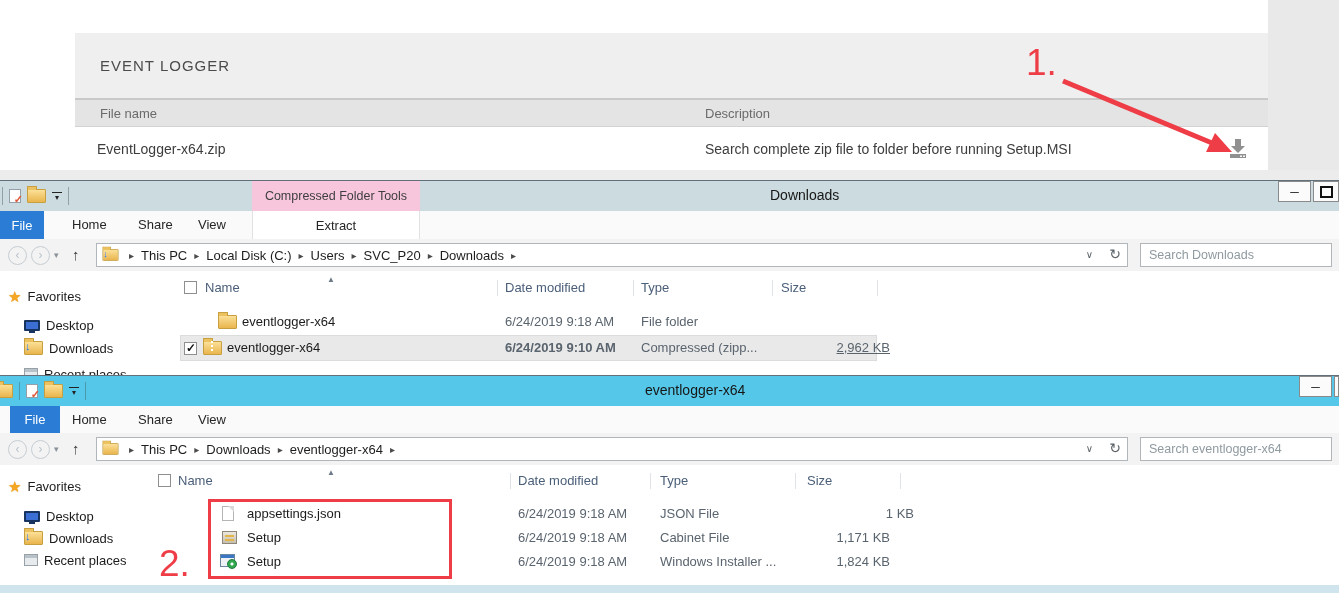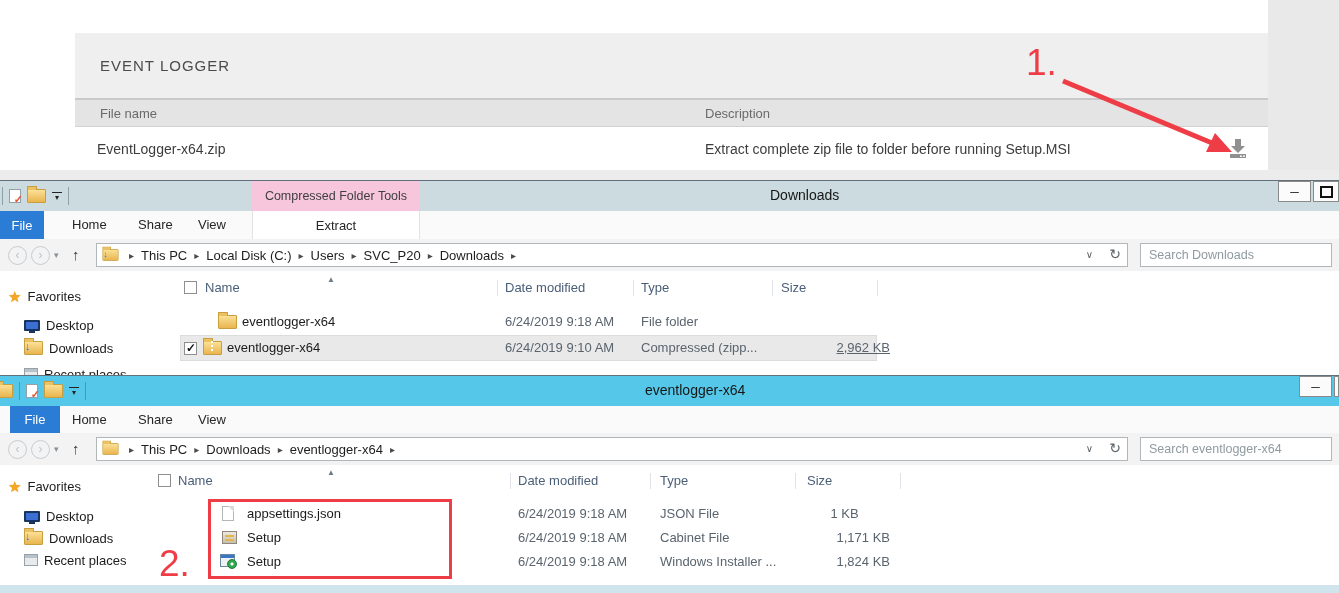--- a/index.html
+++ b/index.html
@@ -109,21 +109,21 @@
     <div class="card">
       <div class="card-head">
         <span class="card-title">EVENT LOGGER</span>
       </div>
       <div class="card-thead">
         <span class="th1">File name</span>
         <span class="th2">Description</span>
       </div>
       <div class="card-row">
         <span class="c1">EventLogger-x64.zip</span>
-        <span class="c2">Extract complete zip file to folder before running Setup.MSI</span>
+        <span class="c2">Search complete zip file to folder before running Setup.MSI</span>
         <span class="dl-ic">
           <svg width="22" height="22" viewBox="0 0 22 22">
             <polygon points="8,2 14,2 14,9 18,9 11,16 4,9 8,9" fill="#909090"></polygon>
             <rect x="3" y="17" width="16" height="4" fill="#909090"></rect>
             <rect x="13" y="18.5" width="2" height="1.4" fill="#ffffff"></rect>
             <rect x="16" y="18.5" width="2" height="1.4" fill="#ffffff"></rect>
           </svg>
         </span>
       </div>
     </div>
@@ -212,21 +212,21 @@
         <span class="colabs" style="left:242px;">eventlogger-x64</span>
         <span class="colabs meta" style="left:505px;">6/24/2019 9:18 AM</span>
         <span class="colabs meta" style="left:641px;">File folder</span>
       </div>
 
       <div class="selrow" style="left:180px;top:64px;width:697px;height:26px;"></div>
       <div class="frow" style="left:0;top:64px;width:1339px;">
         <span class="cb checked" style="left:184px;top:7px;"></span>
         <span class="colabs" style="left:203px;top:6px;"><span class="i-folder zip"></span></span>
         <span class="colabs" style="left:227px;">eventlogger-x64</span>
-        <span class="colabs meta" style="left:505px;">6/24/2019 9:10 AM</span>
+        <span class="colabs meta" style="left:505px;font-weight:bold;">6/24/2019 9:10 AM</span>
         <span class="colabs meta" style="left:641px;">Compressed (zipp...</span>
         <span class="rcol meta" style="left:794px;width:96px;text-decoration:underline;">2,962 KB</span>
       </div>
     </div>
   </section>
 
   <section class="xwin" id="win2" style="top:375px;height:218px;">
     <div class="titlebar tb2">
       <div class="qat">
         <span class="i-folder" style="margin-left:-8px;"></span>
@@ -294,21 +294,21 @@
         <span class="hsep" style="left:795px;"></span>
         <span class="colabs" style="left:807px;">Size</span>
         <span class="hsep" style="left:900px;"></span>
       </div>
 
       <div class="frow" style="left:0;top:36px;width:1339px;">
         <span class="colabs" style="left:222px;top:5px;"><span class="i-page"></span></span>
         <span class="colabs" style="left:247px;">appsettings.json</span>
         <span class="colabs meta" style="left:518px;">6/24/2019 9:18 AM</span>
         <span class="colabs meta" style="left:660px;">JSON File</span>
-        <span class="rcol meta" style="left:797px;width:95px;text-align:center;">1 KB</span>
+        <span class="rcol meta" style="left:819px;width:95px;">1 KB</span>
       </div>
       <div class="frow" style="left:0;top:60px;width:1339px;">
         <span class="colabs" style="left:222px;top:6px;"><span class="i-cab"></span></span>
         <span class="colabs" style="left:247px;">Setup</span>
         <span class="colabs meta" style="left:518px;">6/24/2019 9:18 AM</span>
         <span class="colabs meta" style="left:660px;">Cabinet File</span>
         <span class="rcol meta" style="left:795px;width:95px;">1,171 KB</span>
       </div>
       <div class="frow" style="left:0;top:84px;width:1339px;">
         <span class="colabs" style="left:220px;top:5px;"><span class="i-msi"></span></span>

